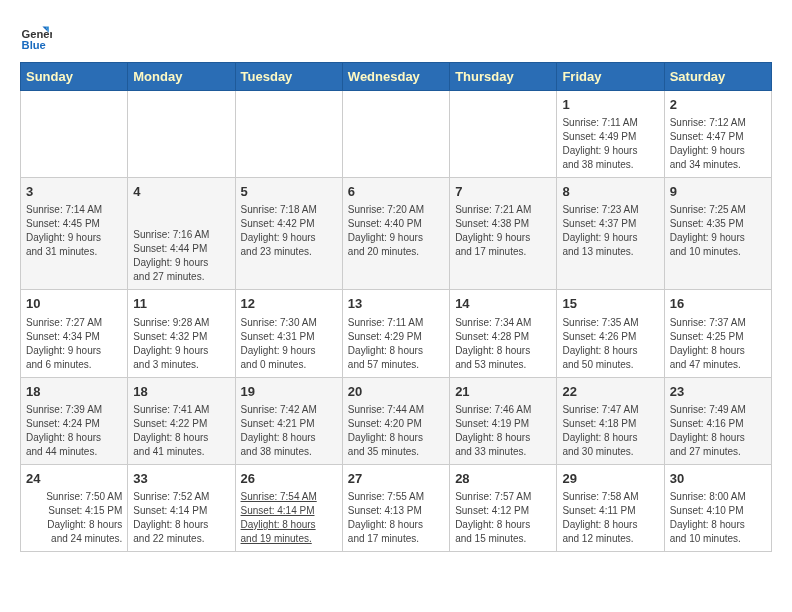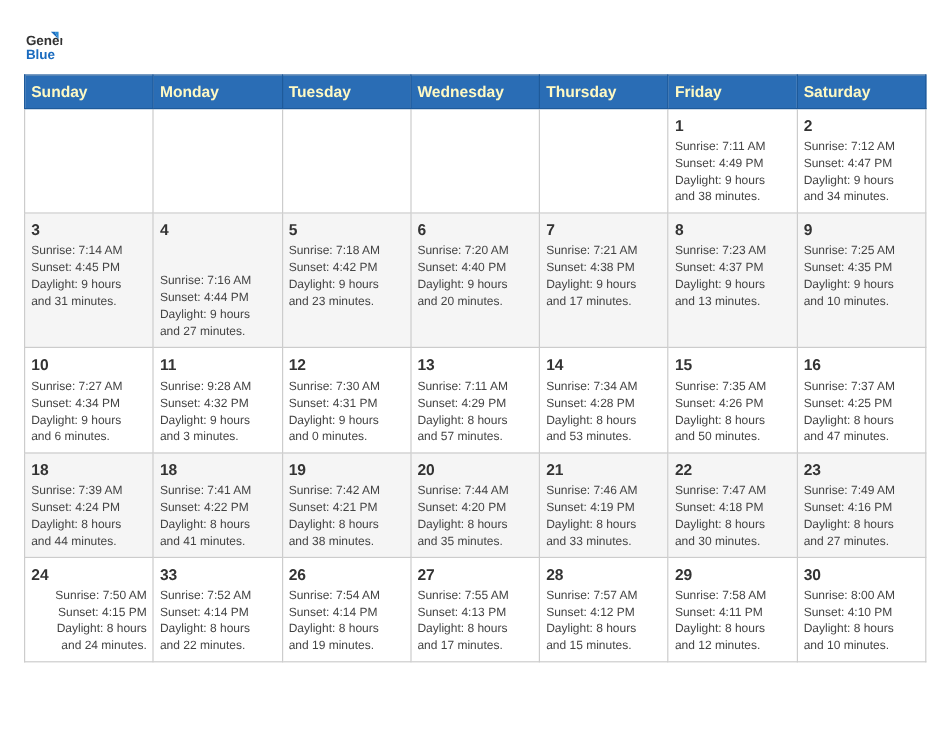--- a/index.html
+++ b/index.html
@@ -300,21 +300,21 @@
         </td>
         <td>
           <span class="day-number">33</span>
           <div class="day-info" style="white-space: pre-line;">Sunrise: 7:52 AM
 Sunset: 4:14 PM
 Daylight: 8 hours
 and 22 minutes.</div>
         </td>
         <td>
           <span class="day-number">26</span>
-          <div class="day-info" style="white-space: pre-line;">Sunrise: 7:54 AM
+          <div class="day-info" style="white-space: pre-line; text-decoration: underline;">Sunrise: 7:54 AM
 Sunset: 4:14 PM
 Daylight: 8 hours
 and 19 minutes.</div>
         </td>
         <td>
           <span class="day-number">27</span>
           <div class="day-info" style="white-space: pre-line;">Sunrise: 7:55 AM
 Sunset: 4:13 PM
 Daylight: 8 hours
 and 17 minutes.</div>

